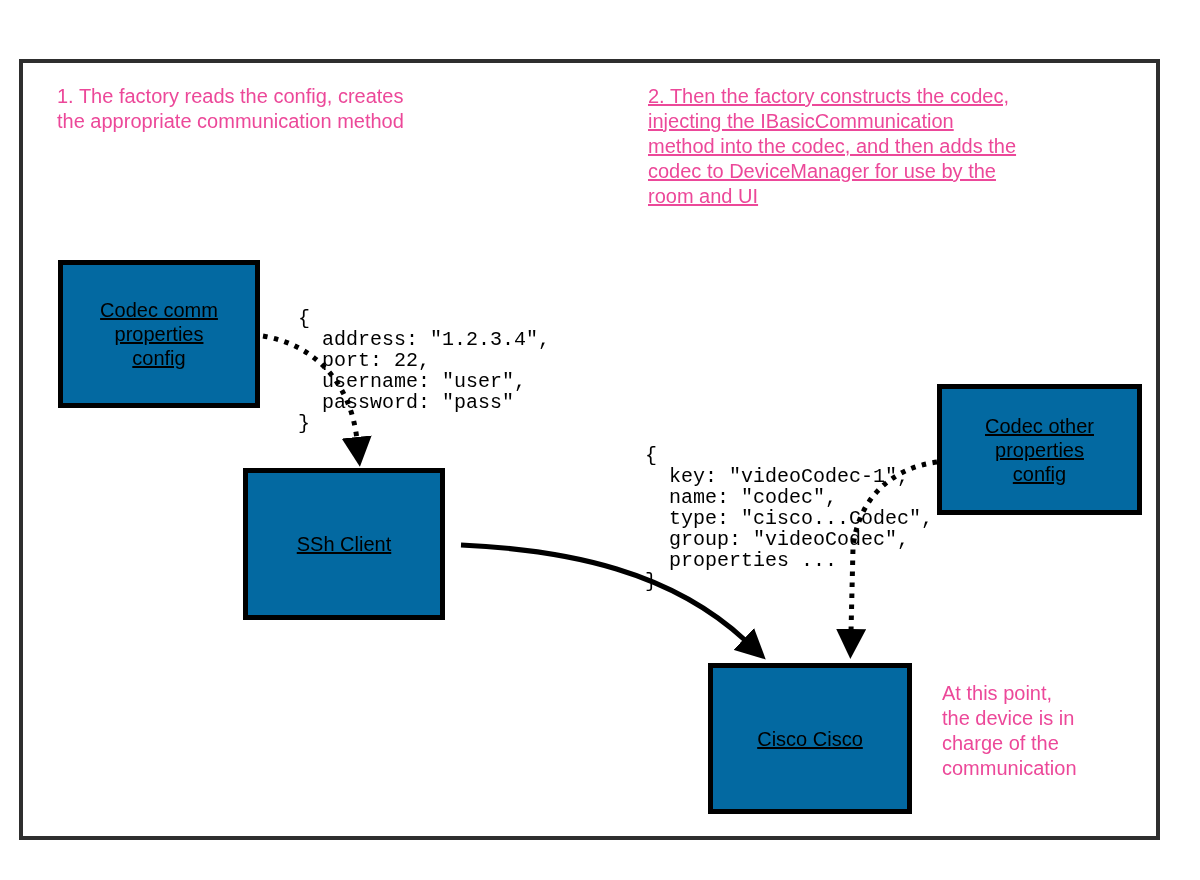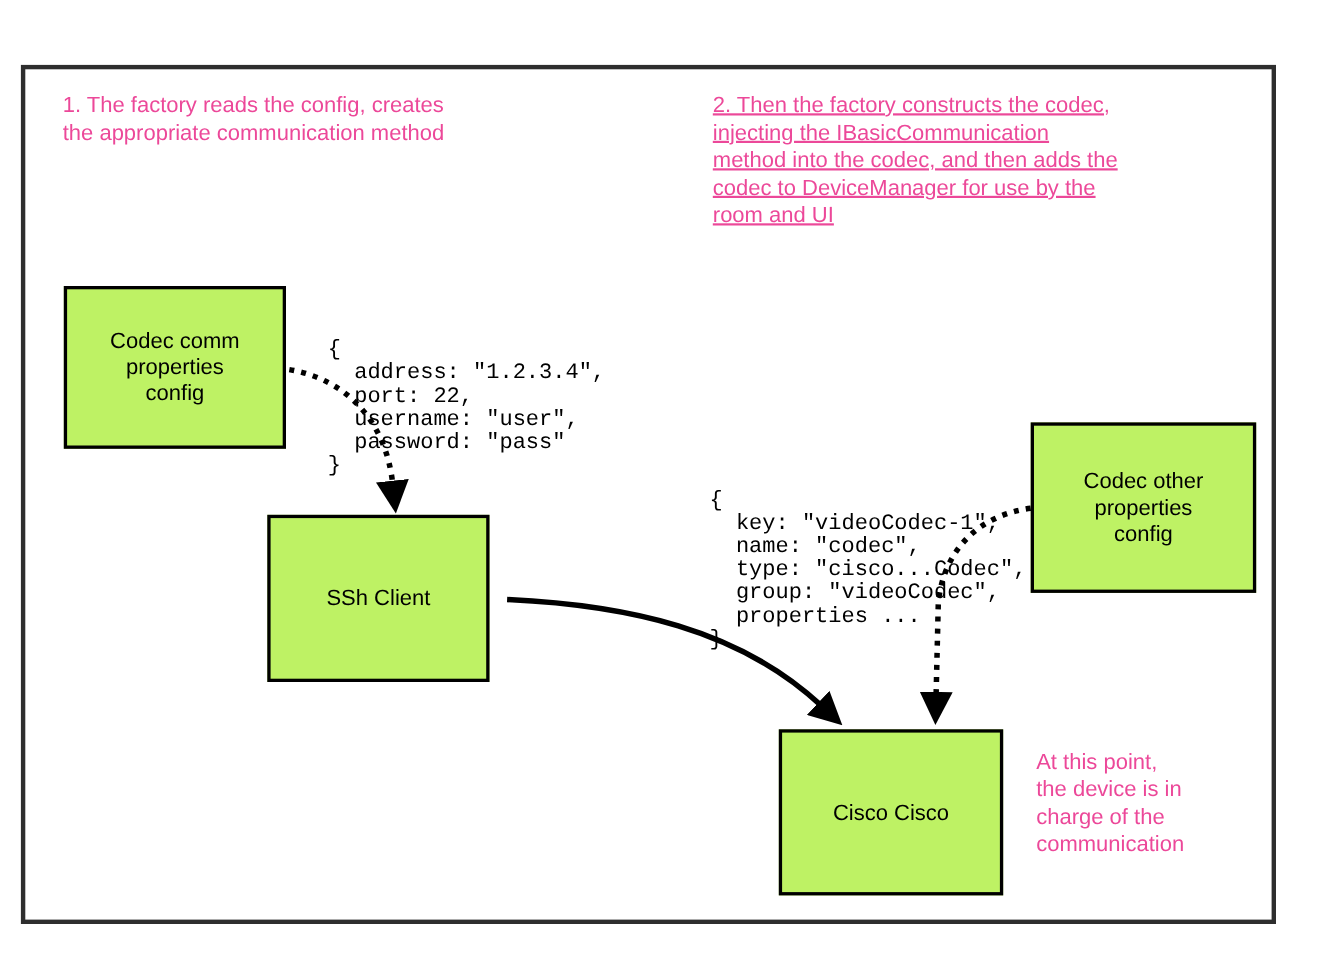--- a/index.html
+++ b/index.html
@@ -28,30 +28,31 @@
   }
   .note {
     position: absolute;
     font-size: 20px;
     line-height: 25px;
     white-space: pre-line;
     color: #ec4899;
   }
   .node-box {
     position: absolute;
-    border: 3px solid #000000;
+    border: 5px solid #000000;
     box-sizing: border-box;
-    background: #bef264;
+    background: #0369a1;
     display: flex;
     align-items: center;
     justify-content: center;
     text-align: center;
     font-size: 20px;
     line-height: 24px;
     white-space: pre-line;
+    text-decoration: underline;
   }
   .code {
     position: absolute;
     margin: 0;
     font-family: "Liberation Mono", monospace;
     font-size: 20px;
     line-height: 21px;
     white-space: pre;
     color: #000000;
   }
@@ -103,21 +104,21 @@
   <div class="node-box" style="left:58px; top:260px; width:202px; height:148px;">
     <span>Codec comm
 properties
 config</span>
   </div>
 
   <div class="node-box" style="left:243px; top:468px; width:202px; height:152px;">
     <span>SSh Client</span>
   </div>
 
-  <div class="node-box" style="left:937px; top:384px; width:205px; height:155px;">
+  <div class="node-box" style="left:937px; top:384px; width:205px; height:131px;">
     <span>Codec other
 properties
 config</span>
   </div>
 
   <div class="node-box" style="left:708px; top:663px; width:204px; height:151px;">
     <span>Cisco Cisco</span>
   </div>
 
   <svg class="connectors" viewBox="0 0 1200 880">

